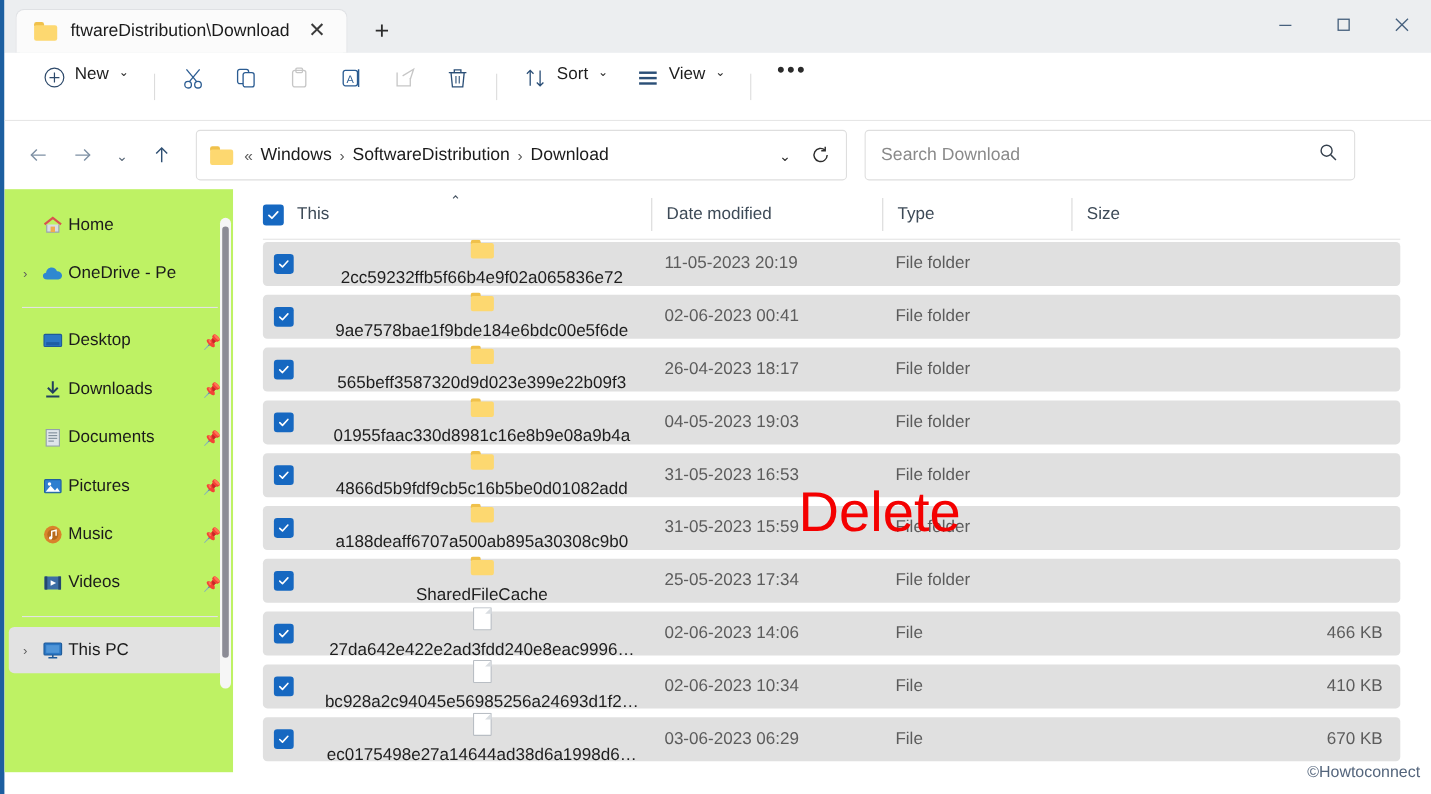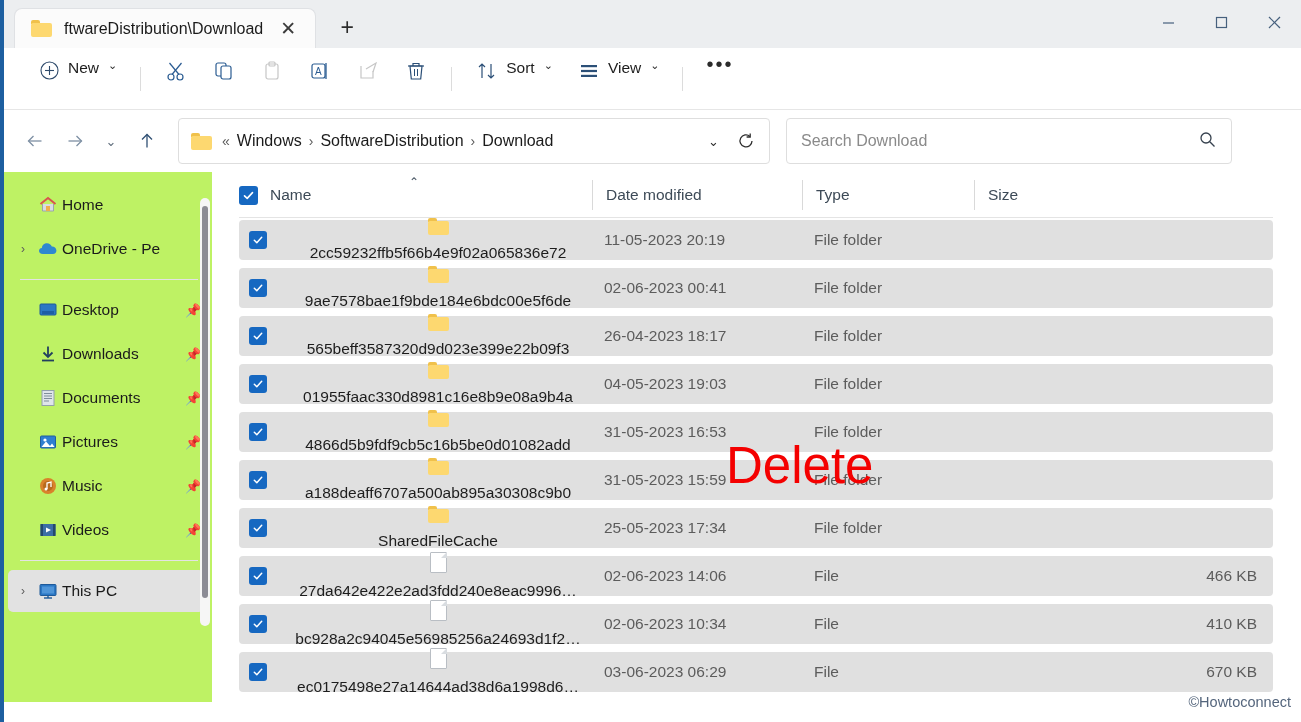--- a/index.html
+++ b/index.html
@@ -581,21 +581,21 @@
 
     <div class="filepane">
 
       <div class="col-head">
         <div class="hc hc-name">
           <span class="hcheck">
             <svg width="13" height="13" viewBox="0 0 13 13">
                 <path d="M2.5 6.8 L5.2 9.4 L10.5 3.6" fill="none" stroke="#ffffff" stroke-width="1.6" stroke-linecap="round" stroke-linejoin="round"></path>
               </svg>
           </span>
-          <span>Name</span>
+          <span>This</span>
           <span class="sortcaret">⌃</span>
         </div>
         <div class="hc hc-date">
           <span>Date modified</span>
         </div>
         <div class="hc hc-type">
           <span>Type</span>
         </div>
         <div class="hc hc-size">
           <span>Size</span>

